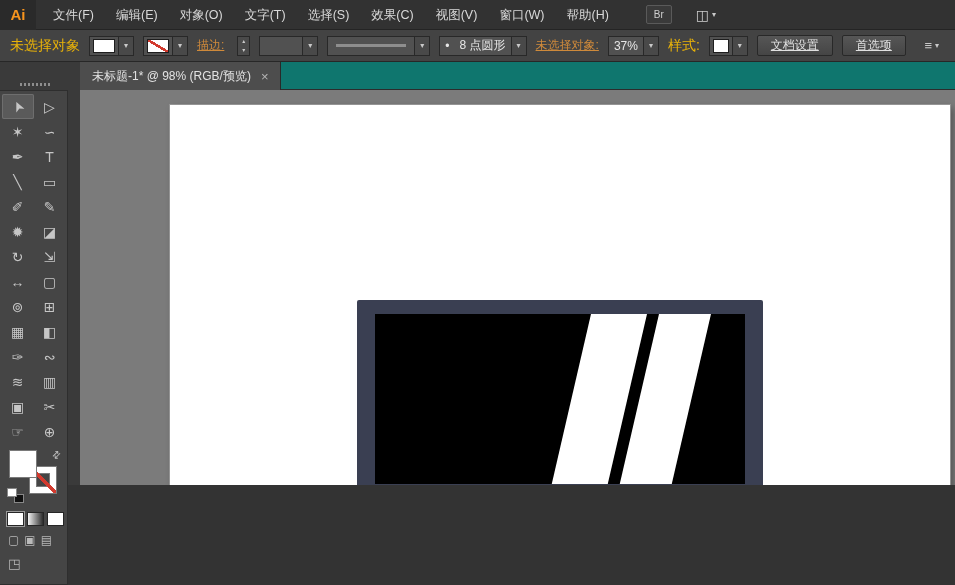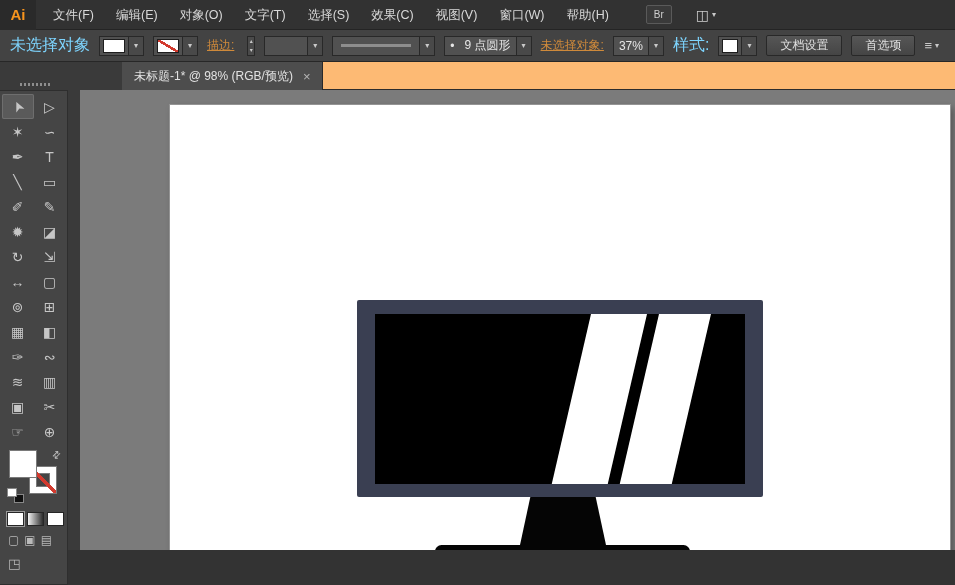--- a/index.html
+++ b/index.html
@@ -1,61 +1,61 @@
 <!DOCTYPE html>
 <html><head>
 <meta charset="utf-8">
 <style>
   * { margin:0; padding:0; box-sizing:border-box; }
   html,body { width:955px; height:585px; overflow:hidden; }
   body { font-family:"Liberation Sans","DejaVu Sans",sans-serif; background:#333; }
-  #app { position:relative; width:955px; height:550px; background:#3a3a3a;padding-left:9px; }
+  #app { position:relative; width:955px; height:485px; background:#3a3a3a;padding-left:9px; }
 
   
   .menubar { position:absolute; top:0; left:0; right:0; height:30px; background:#323232;
              border-bottom:1px solid #242424; display:flex; align-items:center; }
   .logo { width:36px; height:30px; background:#2a2a2a; color:#f7941e; font-weight:bold;
           font-size:15px; display:flex; align-items:center; justify-content:center; }
   .menus { display:flex; margin-left:6px; }
   .menu-item { padding:0 11px; font-size:12.5px; color:#d9d9d9; line-height:30px; cursor:default; }
   .menubar-right { margin-left:26px; display:flex; align-items:center; gap:24px; }
   .br-btn { width:26px; height:19px; border:1px solid #5a5a5a; background:#3a3a3a; color:#cfcfcf;
             font-size:10px; border-radius:2px; display:flex; align-items:center; justify-content:center; }
   .ws { display:flex; align-items:center; gap:3px; color:#cfcfcf; }
   .ws .ws-g { font-size:14px; }
   .dd { font-size:8px; color:#c9c9c9; }
 
   
   .controlbar { position:absolute; top:30px; left:0; right:0; height:32px; background:#434343;
                 border-bottom:1px solid #272727; display:flex; align-items:center; padding:0 10px; gap:9px; }
-  .lbl { color:#7dd3fc; font-size:16px; white-space:nowrap; }
+  .lbl { color:#eab308; font-size:14px; white-space:nowrap; }
   .link { color:#cf8a3b; font-size:12px; text-decoration:underline; white-space:nowrap; }
   .combo { display:inline-flex; align-items:center; height:20px; background:#515151;
            border:1px solid #282828; }
   .combo .val { padding:0 5px; font-size:12px; color:#e6e6e6; white-space:nowrap; }
   .combo .arrow-btn { width:15px; align-self:stretch; display:flex; align-items:center;
            justify-content:center; border-left:1px solid #282828; background:#494949; }
   .swatch { width:22px; height:14px; background:#fff; border:1px solid #1e1e1e; margin:0 3px; }
   .none-diag { background:#fff linear-gradient(to top right, transparent 44%, #d23a2e 44%, #d23a2e 56%, transparent 56%); }
   .stepper { display:inline-flex; flex-direction:column; width:13px; height:20px;
              border:1px solid #282828; background:#4a4a4a; margin-left:4px; }
   .stepper span { font-size:6px; line-height:9px; color:#c9c9c9; text-align:center; }
   .profile-bar { width:70px; height:3px; background:#8e8e8e; margin:0 8px; }
   .btn { height:21px; padding:0 13px; background:linear-gradient(#565656,#454545);
          border:1px solid #282828; border-radius:2px; color:#e0e0e0; font-size:12px;
-         display:inline-flex; align-items:center; white-space:nowrap; }
+         display:inline-flex; align-items:center; white-space:nowrap;text-decoration:underline; }
   .panel-menu { margin-left:auto; margin-right:6px; display:flex; align-items:center; gap:3px; color:#c9c9c9; }
   .panel-menu .pm-g { font-size:13px; }
 
   
   .dock-top { position:absolute; left:0; top:62px; width:80px; height:28px; background:#3a3a3a; }
   .grip { position:absolute; left:20px; top:21px; width:30px; height:3px;
           background:repeating-linear-gradient(90deg,#8d8d8d 0 2px, transparent 2px 4px); }
-  .tabbar { position:absolute; left:80px; top:62px; right:0; height:28px; background:#fdba74;
-            border-bottom:1px solid #2c2c2c;margin-left:42px; }
+  .tabbar { position:absolute; left:80px; top:62px; right:0; height:28px; background:#0f766e;
+            border-bottom:1px solid #2c2c2c; }
   .tab { position:absolute; left:0; top:0; height:28px; background:#4d4d4d;
          border-right:1px solid #292929; display:flex; align-items:center; gap:10px;
          padding:0 12px; color:#e2e2e2; font-size:12px; }
   .tab-close { color:#b5b5b5; font-size:13px; line-height:13px; }
 
   
   .toolpanel { position:absolute; left:0; top:90px; width:68px; height:495px; background:#454545;
                border:1px solid #2e2e2e; border-left:none; }
   .tool-grid { display:grid; grid-template-columns:32px 32px; grid-auto-rows:25px;
                justify-content:center; padding-top:3px; }
@@ -159,21 +159,21 @@
 
     <span class="combo">
       <span class="profile-bar"></span>
       <span class="arrow-btn">
           <span class="dd">▾</span>
         </span>
     </span>
 
     <span class="combo">
       <span class="val">•</span>
-      <span class="val">9 点圆形</span>
+      <span class="val">8 点圆形</span>
       <span class="arrow-btn">
           <span class="dd">▾</span>
         </span>
     </span>
 
     <span class="link">未选择对象:</span>
 
     <span class="combo">
       <span class="val" style="min-width:34px;">37%</span>
       <span class="arrow-btn">

